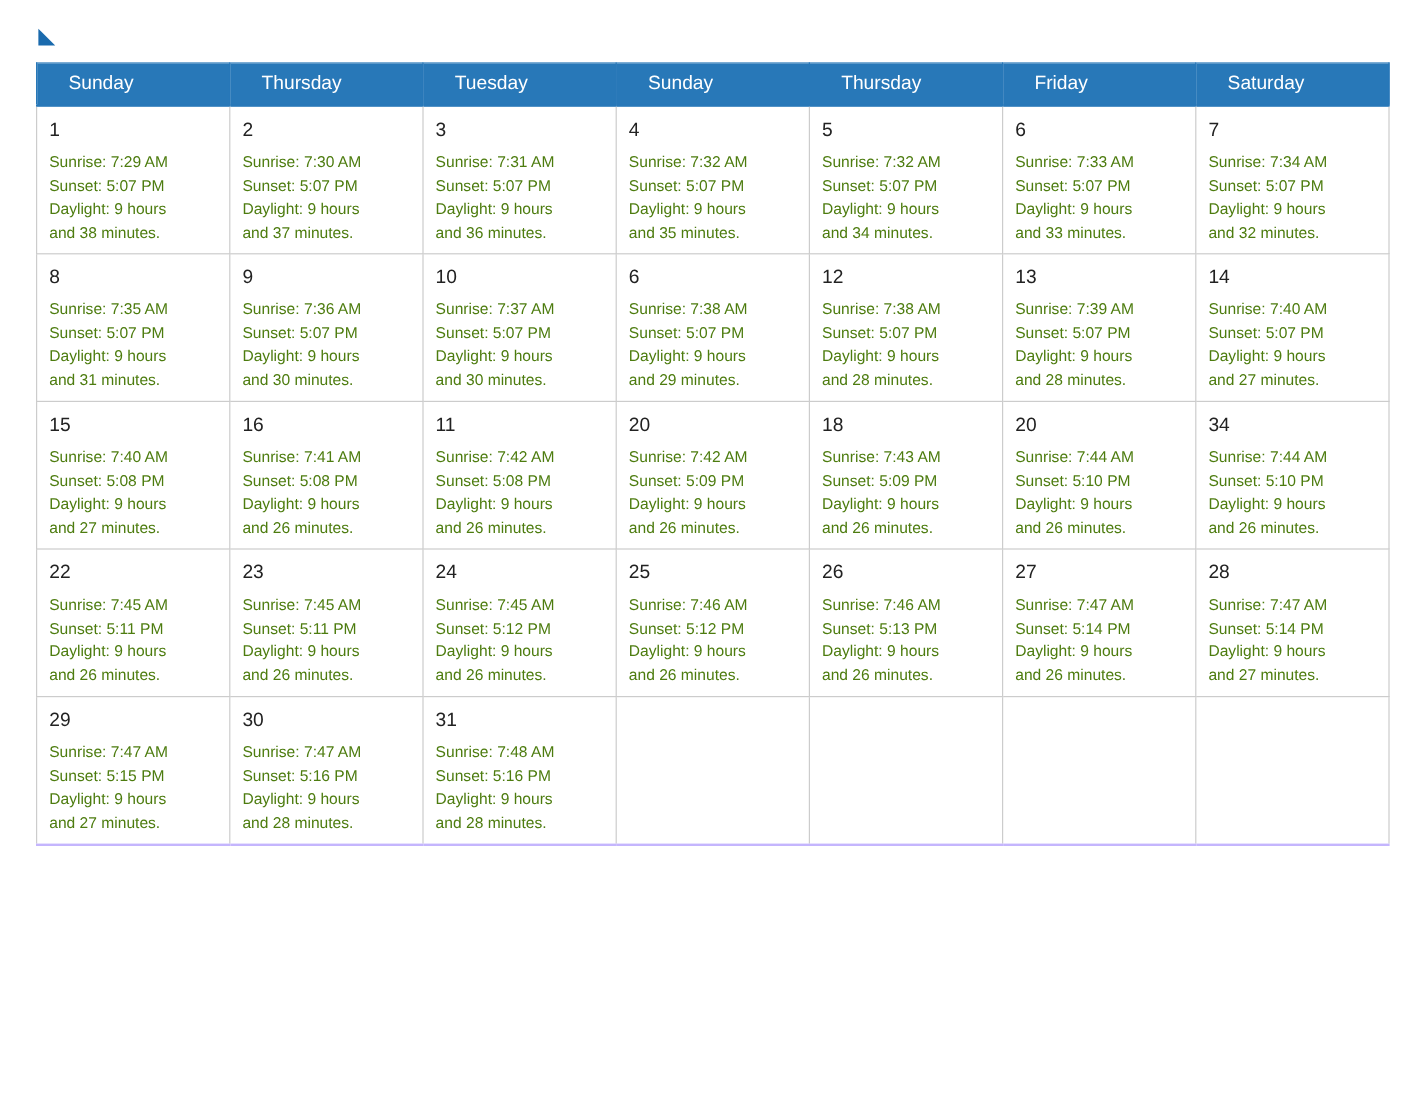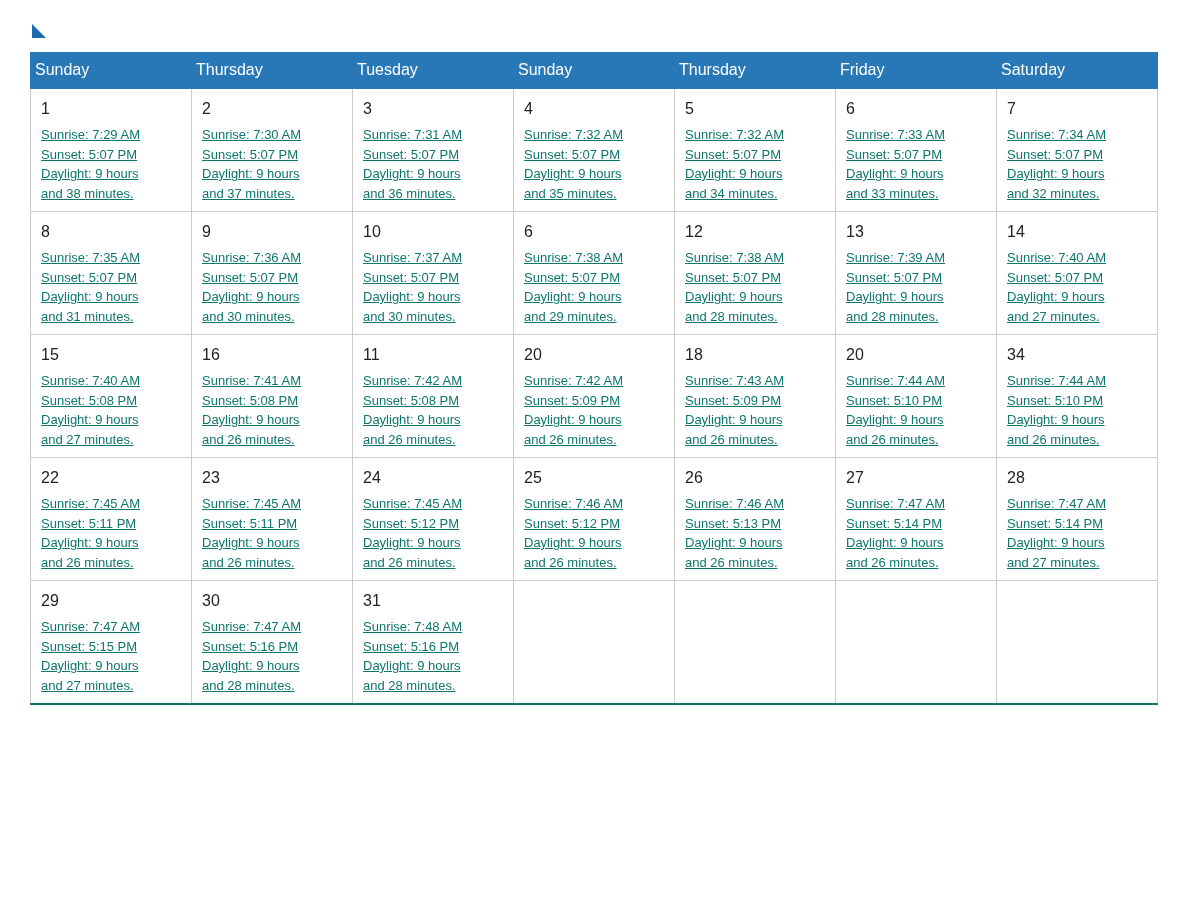--- a/index.html
+++ b/index.html
@@ -65,45 +65,44 @@
     .calendar-table {
       width: 100%;
       border-collapse: collapse;
       table-layout: fixed;
     }
     .calendar-table thead tr th {
       background-color: #2878b8;
       color: #fff;
       font-size: 16px;
       font-weight: normal;
-      padding: 8px 4px;
+      padding: 8px 26px;
       text-align: left;
       border: 1px solid #2878b8;
     }
     .calendar-table tbody tr td {
       vertical-align: top;
       padding: 8px 10px;
       border: 1px solid #ccc;
       font-size: 13px;
       line-height: 1.5;
       height: 110px;
     }
     .calendar-table tbody tr td .day-num {
       font-size: 16px;
       font-weight: normal;
       display: block;
       margin-bottom: 4px;
     }
     .calendar-table tbody tr td .day-info {
       font-size: 13px;
-      color: #0f766e;
-      text-decoration: underline;
+      color: #4d7c0f;
     }
     .calendar-table tbody tr:last-child td {
-      border-bottom: 2px solid #0f766e;
+      border-bottom: 2px solid #c4b5fd;
       border-radius: 12px;
     }
     .calendar-table thead tr th:first-child {
       border-top-left-radius: 0;
     }
     .row-border-top td {
       border-top: 2px solid #2878b8 !important;
     }
     .empty-cell {
       background: #fff;

